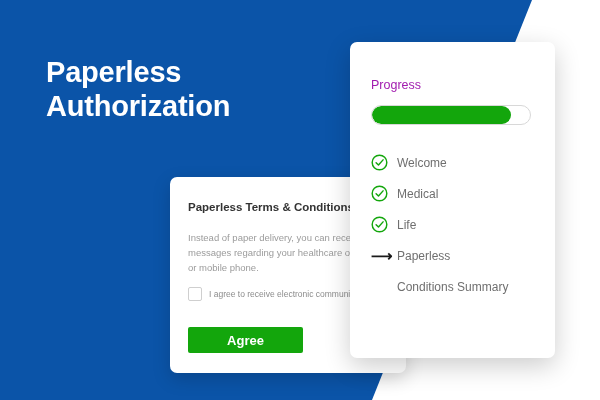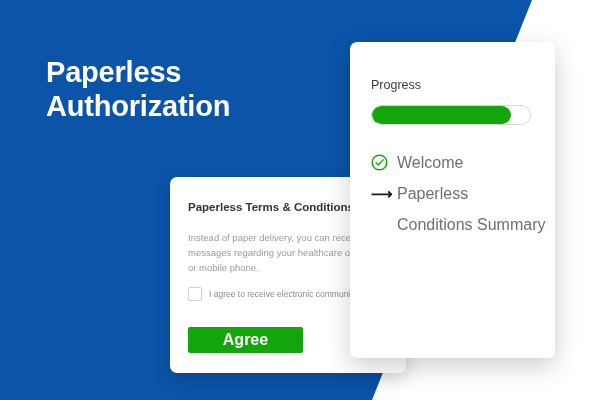--- a/index.html
+++ b/index.html
@@ -106,40 +106,40 @@
     position: absolute;
     left: 18px;
     top: 150px;
     width: 115px;
     height: 26px;
     background: #13a60c;
     border: none;
     border-radius: 2px;
     color: #ffffff;
     font-family: "Liberation Sans", sans-serif;
-    font-size: 16px;
+    font-size: 13px;
     font-weight: bold;
     cursor: pointer;
     padding: 0;
   }
 
   .card-progress {
     left: 350px;
     top: 42px;
     width: 205px;
     height: 316px;
     box-shadow: 0 8px 26px rgba(0, 0, 0, 0.20);
     z-index: 3;
   }
   .progress-label {
     position: absolute;
     left: 21px;
     top: 36px;
     font-size: 12.5px;
-    color: #404040;
+    color: #a21caf;
   }
   .progress-track {
     position: absolute;
     left: 21px;
     top: 63px;
     width: 160px;
     height: 20px;
     border: 1px solid #d8d8d8;
     border-radius: 10px;
     background: #ffffff;
@@ -164,21 +164,21 @@
     height: 31px;
   }
   .step-icon {
     width: 26px;
     flex: 0 0 auto;
     display: flex;
     align-items: center;
     justify-content: flex-start;
   }
   .step-label {
-    font-size: 16px;
+    font-size: 12px;
     color: #6f6f6f;
     text-align: right;
   }
   .step-current .step-label {
     color: #6f6f6f;
   }
   .arrow-icon {
     font-size: 15px;
     color: #1a1a1a;
     font-weight: bold;
@@ -217,20 +217,38 @@
     <div class="steps">
         <div class="step">
           <div class="step-icon">
             <svg width="17" height="17" viewBox="0 0 20 20">
               <circle cx="10" cy="10" r="8.6" fill="none" stroke="#13a60c" stroke-width="1.7"></circle>
               <path d="M6 10.2 L8.8 13 L14.2 6.9" fill="none" stroke="#13a60c" stroke-width="1.7" stroke-linecap="round" stroke-linejoin="round"></path>
             </svg>
           </div>
           <div class="step-label">Welcome</div>
         </div>
+        <div class="step">
+          <div class="step-icon">
+            <svg width="17" height="17" viewBox="0 0 20 20">
+              <circle cx="10" cy="10" r="8.6" fill="none" stroke="#13a60c" stroke-width="1.7"></circle>
+              <path d="M6 10.2 L8.8 13 L14.2 6.9" fill="none" stroke="#13a60c" stroke-width="1.7" stroke-linecap="round" stroke-linejoin="round"></path>
+            </svg>
+          </div>
+          <div class="step-label">Medical</div>
+        </div>
+        <div class="step">
+          <div class="step-icon">
+            <svg width="17" height="17" viewBox="0 0 20 20">
+              <circle cx="10" cy="10" r="8.6" fill="none" stroke="#13a60c" stroke-width="1.7"></circle>
+              <path d="M6 10.2 L8.8 13 L14.2 6.9" fill="none" stroke="#13a60c" stroke-width="1.7" stroke-linecap="round" stroke-linejoin="round"></path>
+            </svg>
+          </div>
+          <div class="step-label">Life</div>
+        </div>
         <div class="step step-current">
           <div class="step-icon">
             <span class="arrow-icon">⟶</span>
           </div>
           <div class="step-label">Paperless</div>
         </div>
         <div class="step">
           <div class="step-icon"></div>
           <div class="step-label">Conditions Summary</div>
         </div>

